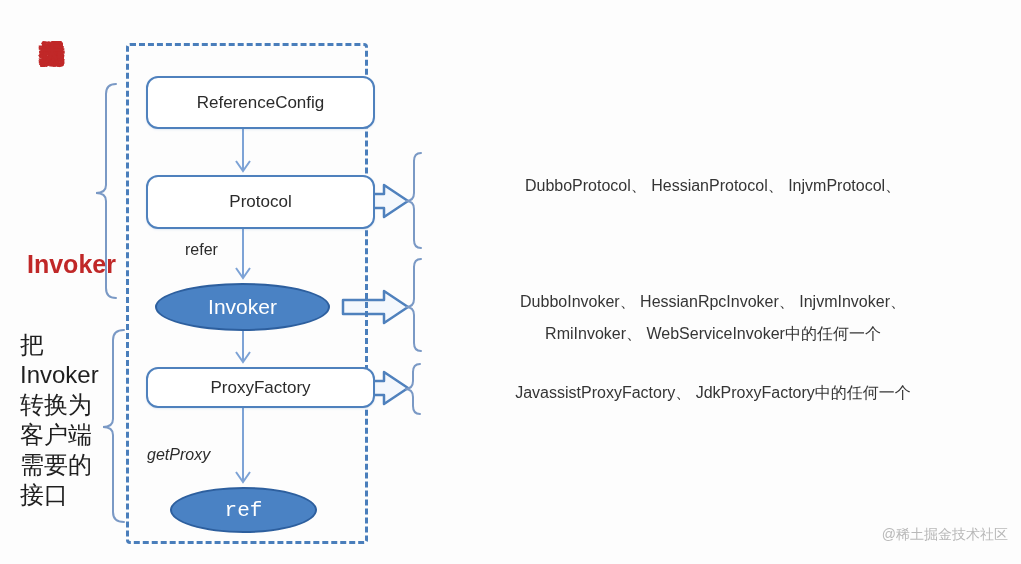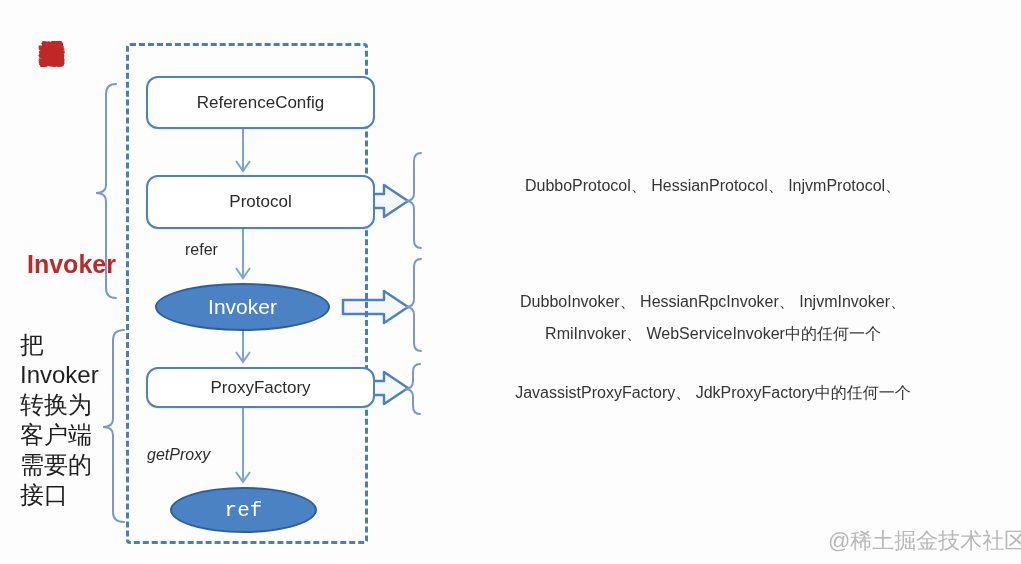--- a/index.html
+++ b/index.html
@@ -61,21 +61,21 @@
     left:424px;width:578px;text-align:center;
     font-size:16px;color:#353535;
   }
   #annotation-protocol{top:169px;line-height:33px;}
   #annotation-invoker{top:286px;line-height:32px;}
   #annotation-proxyfactory{top:379px;line-height:28px;}
 
   
   #watermark{
     left:828px;top:526px;width:180px;text-align:right;
-    font-size:22px;color:#b8b8b8;white-space:nowrap;
+    font-size:14px;color:#b8b8b8;white-space:nowrap;
   }
 
   
   #overlay{left:0;top:0;width:1021px;height:564px;pointer-events:none;}
   .connector{stroke:#7da3d6;stroke-width:2;fill:none;}
   .block-arrow{stroke:#4f81bd;stroke-width:2.5;fill:#f4f8fd;stroke-linejoin:round;}
   .brace{stroke:#7a99c5;stroke-width:2;fill:none;stroke-linecap:round;}
 </style>
 </head>
 <body>

